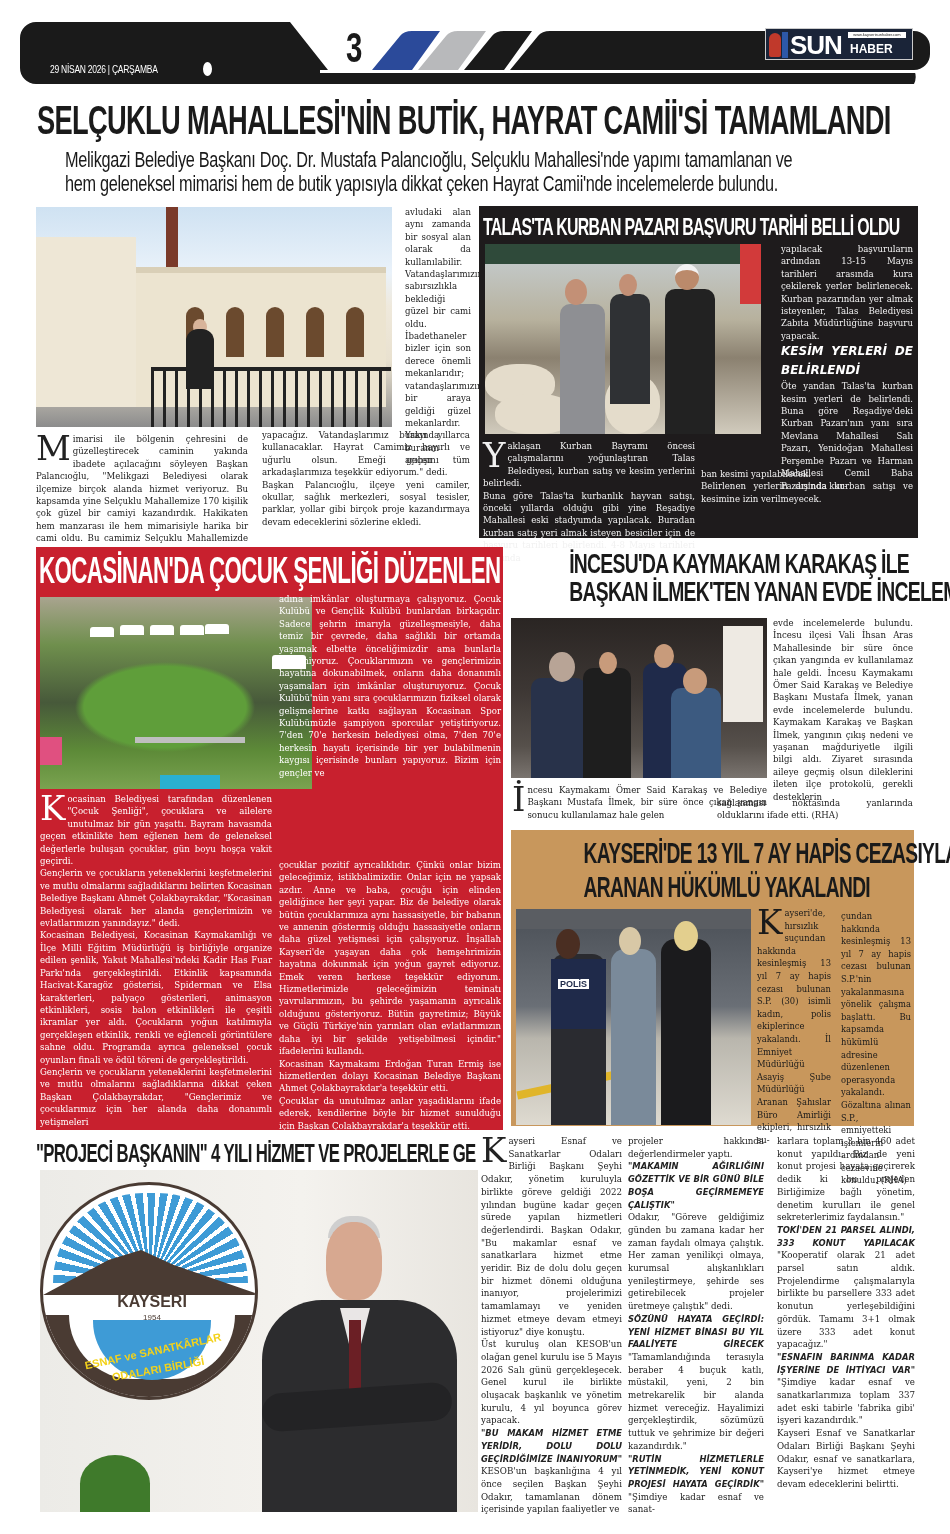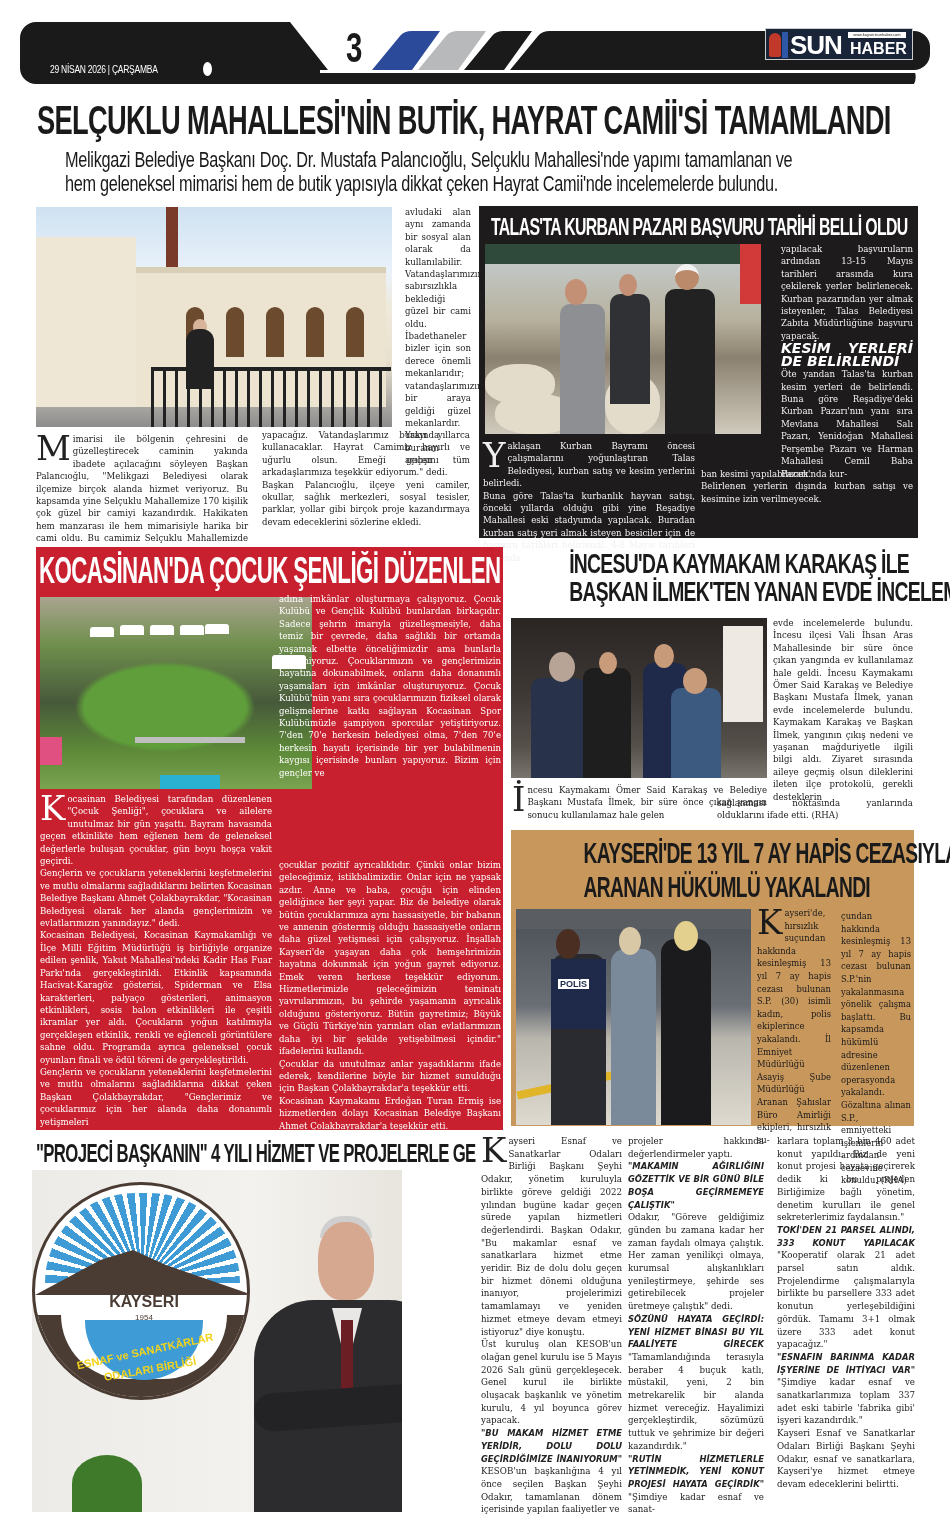--- a/index.html
+++ b/index.html
@@ -14,30 +14,30 @@
   .mh-dot { position: absolute; left: 183px; top: 40px; width: 9px; height: 14px; background: #fff; border-radius: 50%; }
   .mh-page { position: absolute; left: 326px; top: 2px; font-family: "Liberation Sans", sans-serif; font-weight: bold;
     font-size: 42px; color: #1a1a1a; transform: scaleX(0.7); transform-origin: left; }
   .mh-logo { position: absolute; left: 745px; top: 6px; width: 148px; height: 32px; background: #1a2438;
     border: 1px solid #ccc; }
   .mh-logo .fig { position: absolute; left: 3px; top: 4px; width: 12px; height: 24px; background: #c0392b; border-radius: 6px 6px 2px 2px; }
   .mh-logo .vk { position: absolute; left: 16px; top: 3px; width: 6px; height: 26px; background: #2d58a8; }
   .mh-logo .sun { position: absolute; left: 24px; top: 0px; font-family: "Liberation Sans", sans-serif; font-weight: bold;
     font-size: 26px; color: #fff; letter-spacing: -1px; line-height: 32px; }
   .mh-logo .haber { position: absolute; left: 84px; top: 10px; font-family: "Liberation Sans", sans-serif; font-weight: bold;
-    font-size: 16px; color: #fff; line-height: 20px; }
+    font-size: 12px; color: #fff; line-height: 20px; }
   .mh-logo .url { position: absolute; left: 82px; top: 3px; width: 58px; height: 6px; background: #fff; color: #222;
     font-size: 4px; font-family: "Liberation Sans", sans-serif; line-height: 6px; text-align: center; }
 
   
   .cond { font-family: "Liberation Sans", sans-serif; font-weight: bold; letter-spacing: -1px; white-space: nowrap; }
   .body { font-family: "DejaVu Serif", serif; font-size: 8.6px; line-height: 12.4px; text-align: justify; }
   .body p { margin: 0; }
   .drop { float: left; font-size: 34px; line-height: 28px; margin: 1px 2px 0 0; font-family: "DejaVu Serif", serif; }
-  .sub { font-family: "DejaVu Sans", sans-serif; font-weight: bold; font-style: italic; font-size: 14px; line-height: 13px; text-align: justify; }
+  .sub { font-family: "DejaVu Sans", sans-serif; font-weight: bold; font-style: italic; font-size: 12px; line-height: 19px; text-align: justify; }
 
   
   .h1 { position: absolute; left: 37px; top: 95px; width: 880px; height: 50px; overflow: hidden; }
   .h1 span { display: inline-block; font-size: 41px; color: #1a1a1a; transform: scaleX(0.665); transform-origin: left top; line-height: 50px; }
   .deck { position: absolute; left: 37px; top: 148px; width: 880px; overflow: hidden; margin-left: 28px; }
   .deck span { display: block; font-family: "Liberation Sans", sans-serif; font-size: 22px; line-height: 24px; color: #1a1a1a;
     white-space: nowrap; transform: scaleX(0.74); transform-origin: left top; letter-spacing: -0.4px; }
 
   
   .photo { position: absolute; overflow: hidden; }
@@ -51,21 +51,21 @@
     background: repeating-linear-gradient(90deg, #222 0 3px, transparent 3px 12px); border-top: 4px solid #222; }
   .ph-mosque .man { position: absolute; left: 150px; top: 122px; width: 28px; height: 60px; background: #222; border-radius: 12px 12px 0 0; }
   .ph-mosque .head { position: absolute; left: 157px; top: 112px; width: 14px; height: 16px; background: #d8b49a; border-radius: 50%; }
 
   .s1-col1 { position: absolute; left: 36px; top: 433px; width: 212px; }
   .s1-col2 { position: absolute; left: 262px; top: 429px; width: 208px; }
   .s1-side { position: absolute; left: 405px; top: 206px; width: 66px; }
 
   
   .talas { position: absolute; left: 479px; top: 206px; width: 439px; height: 332px; background: #1e1b1c; color: #f1f1f1; }
-  .talas .ttl { position: absolute; left: 12px; top: 6px; width: 430px; height: 26px; overflow: hidden; text-decoration: underline; }
+  .talas .ttl { position: absolute; left: 4px; top: 6px; width: 430px; height: 26px; overflow: hidden; text-decoration: underline; }
   .talas .ttl span { display: inline-block; font-size: 24px; color: #fff; transform: scaleX(0.66); transform-origin: left top; line-height: 26px; }
   .ph-talas { left: 6px; top: 38px; width: 276px; height: 190px; background: linear-gradient(180deg, #c6cfd4 0%, #b7b19d 40%, #8b8170 60%, #d1cbbd 100%); }
   .ph-talas .sheep { position: absolute; background: #e4dccb; border-radius: 45%; }
   .ph-talas .p { position: absolute; border-radius: 10px 10px 0 0; }
   .talas .c1 { position: absolute; left: 4px; top: 234px; width: 212px; color: #f1f1f1; }
   .talas .c2 { position: absolute; left: 302px; top: 37px; width: 132px; color: #f1f1f1; }
   .talas .c3 { position: absolute; left: 222px; top: 262px; width: 212px; color: #f1f1f1; }
   .talas .sub { color: #fff; }
 
   
@@ -102,21 +102,21 @@
   .ph-hapis .vest { position: absolute; background: #1f2a4a; }
   .ph-hapis .lbl { position: absolute; background: #fff; color: #1f2a4a; font-family: "Liberation Sans", sans-serif;
     font-weight: bold; font-size: 9px; padding: 0 2px; }
   .hapis .c1 { position: absolute; left: 246px; top: 77px; width: 74px; }
   .hapis .c2 { position: absolute; left: 330px; top: 80px; width: 70px; }
   .hapis .body { font-size: 8.4px; line-height: 12.6px; text-align: justify; }
 
   
   .pro-ttl { position: absolute; left: 36px; top: 1138px; width: 440px; height: 30px; overflow: hidden; }
   .pro-ttl span { display: inline-block; font-size: 26px; line-height: 30px; color: #1a1a1a; transform: scaleX(0.645); transform-origin: left top; }
-  .ph-pro { left: 32px; top: 1170px; width: 370px; height: 342px; background: linear-gradient(90deg, #ecebe7, #f4f2ee 60%, #e8e5df); }
+  .ph-pro { left: 40px; top: 1170px; width: 438px; height: 342px; background: linear-gradient(90deg, #ecebe7, #f4f2ee 60%, #e8e5df); }
   .ph-pro .seal { position: absolute; left: 0px; top: 12px; width: 218px; height: 218px; border-radius: 50%; background: #fff; border: 3px solid #4a3b33; overflow: hidden; }
   .ph-pro .rays { position: absolute; left: 10px; top: 8px; width: 195px; height: 90px; border-radius: 100px 100px 0 0;
     background: repeating-conic-gradient(from 270deg at 50% 100%, #3e9bd6 0deg 5deg, #fff 5deg 8deg); }
   .ph-pro .mtn { position: absolute; left: 0; top: 60px; width: 218px; height: 50px; background: #4a3b33;
     clip-path: polygon(0 100%, 30% 30%, 45% 10%, 60% 40%, 100% 100%); }
   .ph-pro .kay { position: absolute; left: 0; top: 108px; width: 218px; text-align: center; font-family: "Liberation Sans", sans-serif;
     font-weight: bold; font-size: 16px; color: #4a3b33; }
   .ph-pro .yr { position: absolute; left: 0; top: 128px; width: 218px; text-align: center; font-family: "Liberation Sans", sans-serif;
     font-size: 8px; color: #4a3b33; }
   .ph-pro .gear { position: absolute; left: 50px; top: 135px; width: 118px; height: 60px; background: #3e9bd6; border-radius: 0 0 60px 60px; }
@@ -250,22 +250,22 @@
   </div>
   <div class="c1 body">
     <span class="drop">K</span>
     <p>ocasinan Belediyesi tarafından düzenlenen "Çocuk Şenliği", çocuklara ve ailelere unutulmaz bir gün yaşattı. Bayram havasında geçen etkinlikte hem eğlenen hem de geleneksel değerlerle buluşan çocuklar, gün boyu hoşça vakit geçirdi.</p>
     <p>Gençlerin ve çocukların yeteneklerini keşfetmelerini ve mutlu olmalarını sağladıklarını belirten Kocasinan Belediye Başkanı Ahmet Çolakbayrakdar, "Kocasinan Belediyesi olarak her alanda gençlerimizin ve evlatlarımızın yanındayız." dedi.</p>
     <p>Kocasinan Belediyesi, Kocasinan Kaymakamlığı ve İlçe Milli Eğitim Müdürlüğü iş birliğiyle organize edilen şenlik, Yakut Mahallesi'ndeki Kadir Has Fuar Parkı'nda gerçekleştirildi. Etkinlik kapsamında Hacivat-Karagöz gösterisi, Spiderman ve Elsa karakterleri, palyaço gösterileri, animasyon etkinlikleri, sosis balon etkinlikleri ile çeşitli ikramlar yer aldı. Çocukların yoğun katılımıyla gerçekleşen etkinlik, renkli ve eğlenceli görüntülere sahne oldu. Programda ayrıca geleneksel çocuk oyunları finali ve ödül töreni de gerçekleştirildi.</p>
     <p>Gençlerin ve çocukların yeteneklerini keşfetmelerini ve mutlu olmalarını sağladıklarına dikkat çeken Başkan Çolakbayrakdar, "Gençlerimiz ve çocuklarımız için her alanda daha donanımlı yetişmeleri</p>
   </div>
   <div class="c2b body" style="top:273px">
     <p>çocuklar pozitif ayrıcalıklıdır. Çünkü onlar bizim geleceğimiz, istikbalimizdir. Onlar için ne yapsak azdır. Anne ve baba, çocuğu için elinden geldiğince her şeyi yapar. Biz de belediye olarak bütün çocuklarımıza aynı hassasiyetle, bir babanın ve annenin göstermiş olduğu hassasiyetle onların daha güzel yetişmesi için çalışıyoruz. İnşallah Kayseri'de yaşayan daha çok hemşehrimizin hayatına dokunmak için yoğun gayret ediyoruz. Emek veren herkese teşekkür ediyorum. Hizmetlerimizle geleceğimizin teminatı yavrularımızın, bu şehirde yaşamanın ayrıcalık olduğunu gösteriyoruz. Bütün gayretimiz; Büyük ve Güçlü Türkiye'nin yarınları olan evlatlarımızın daha iyi bir şekilde yetişebilmesi içindir." ifadelerini kullandı.</p>
+    <p>Kocasinan Kaymakamı Erdoğan Turan Ermiş ise hizmetlerden dolayı Kocasinan Belediye Başkanı Ahmet Çolakbayrakdar'a teşekkür etti.</p>
     <p>Çocuklar da unutulmaz anlar yaşadıklarını ifade ederek, kendilerine böyle bir hizmet sunulduğu için Başkan Çolakbayrakdar'a teşekkür etti.</p>
-    <p>Kocasinan Kaymakamı Erdoğan Turan Ermiş ise hizmetlerden dolayı Kocasinan Belediye Başkanı Ahmet Çolakbayrakdar'a teşekkür etti.</p>
     <p>Kocasinan Belediyesi'nin etkinlikleriyle gün boyu hoşça vakit geçiren Kayserililer ise Başkan Çolakbayrakdar'a teşekkürlerini iletti.</p>
   </div>
 </section>
 
 <h2 class="inc-ttl">
   <span class="cond">İNCESU'DA KAYMAKAM KARAKAŞ İLE</span>
   <span class="cond">BAŞKAN İLMEK'TEN YANAN EVDE İNCELEME</span>
 </h2>
 <div class="photo ph-inc">
   <div class="window"></div>

